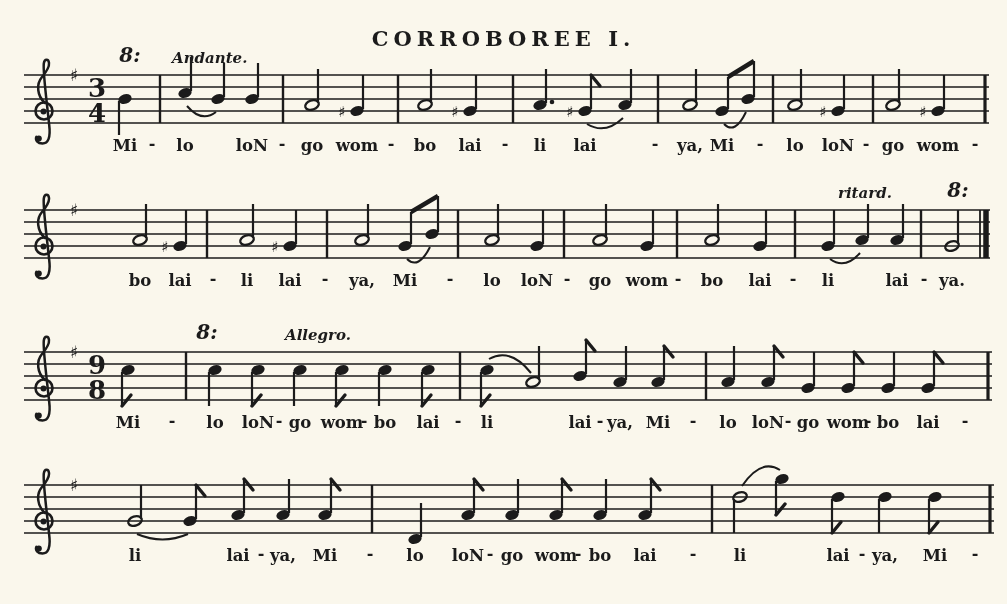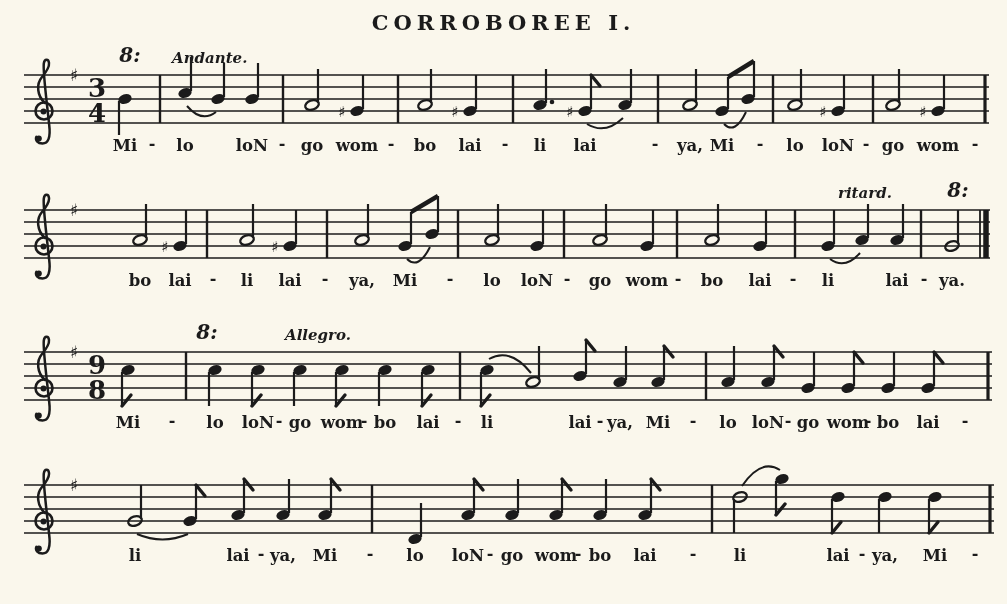--- a/index.html
+++ b/index.html
@@ -2,21 +2,21 @@
 <html><head>
 <meta charset="utf-8">
 <style>
   html,body{margin:0;padding:0;}
   body{
     width:1007px;height:604px;overflow:hidden;position:relative;
     background:#FAF7EC;
     font-family:"DejaVu Serif","Liberation Serif",serif;
   }
   .page-title{
-    position:absolute;top:10px;left:0;width:100%;
+    position:absolute;top:26px;left:0;width:100%;
     text-align:center;font-weight:bold;font-size:21px;letter-spacing:5px;
     color:#1B1B1B;
   }
   figure.system{position:absolute;left:0;margin:0;width:1007px;height:125px;}
   #sys1{top:45px;} #sys2{top:180px;} #sys3{top:322px;} #sys4{top:455px;}
   svg{display:block;}
   svg .lyr{font-family:"DejaVu Serif","Liberation Serif",serif;font-weight:bold;font-size:16.5px;fill:#1B1B1B;}
   svg .hyp{font-family:"DejaVu Serif","Liberation Serif",serif;font-weight:bold;font-size:16px;fill:#1B1B1B;}
   svg .tempo{font-family:"DejaVu Serif","Liberation Serif",serif;font-style:italic;font-weight:bold;font-size:15px;fill:#1B1B1B;}
   svg .oct{font-family:"DejaVu Serif","Liberation Serif",serif;font-style:italic;font-weight:bold;font-size:20px;fill:#1B1B1B;}

